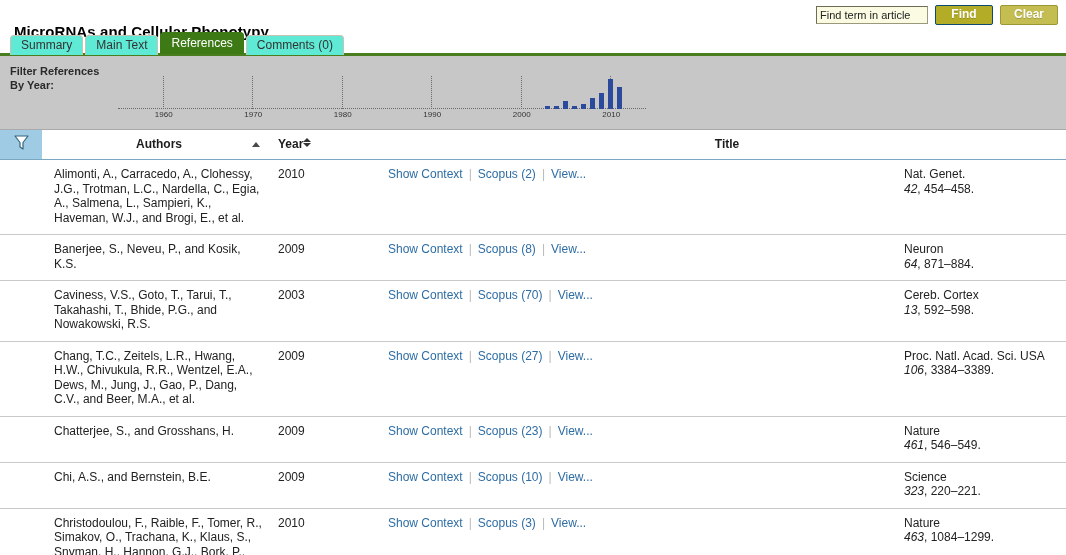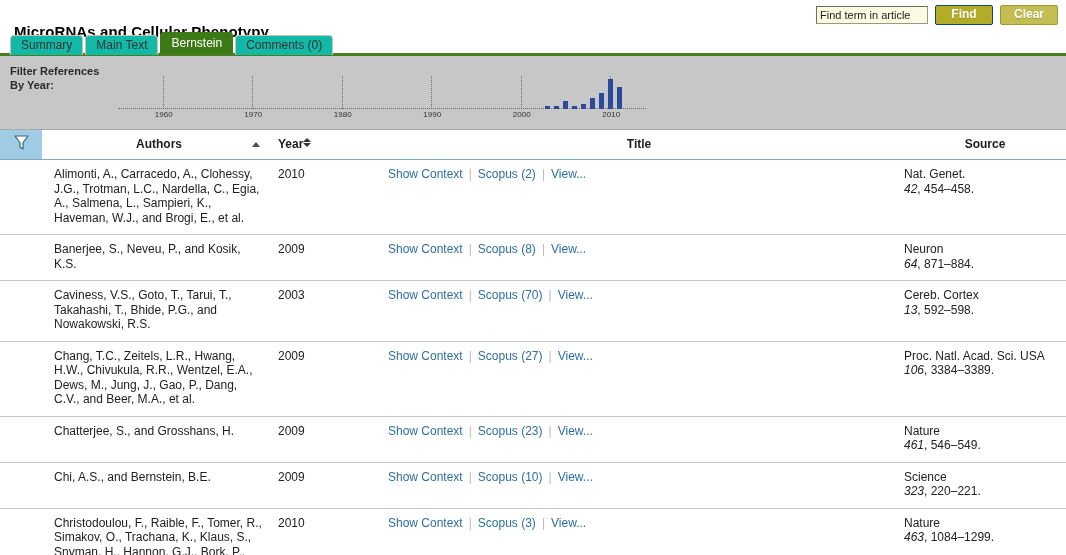--- a/index.html
+++ b/index.html
@@ -35,21 +35,21 @@
     padding:0 7px;cursor:pointer;user-select:none;
     text-shadow:0 1px 0 rgba(0,0,0,.18);
   }
   .ybtn.clear{background:#c3bd52;border-color:#9d9734;}
 
   
   .tabstrip{position:relative;height:23px;padding-left:10px;box-sizing:border-box;}
   .tabs{display:flex;align-items:flex-end;gap:2px;height:23px;}
   .tab{
     height:19px;line-height:19px;padding:0 10px;
-    background:#14b8a6;border:1px solid #c7c4b6;border-bottom:none;
+    background:#5eead4;border:1px solid #c7c4b6;border-bottom:none;
     border-radius:4px 4px 0 0;color:#333;font-size:12px;
     cursor:pointer;user-select:none;position:relative;top:2px;
   }
   .tab.active{
     background:#3d7a15;border-color:#3d7a15;color:#ffffff;
     height:21px;line-height:21px;top:1px;
   }
   .tabrule{height:3px;background:#4a7d1e;width:100%;}
 
   
@@ -127,21 +127,21 @@
       <input class="find-input" type="text" value="Find term in article" style="">
       <div class="ybtn">Find</div>
       <div class="ybtn clear">Clear</div>
     </div>
   </div>
 
   <div class="tabstrip">
     <div class="tabs" id="tabs">
         <div class="tab">Summary</div>
         <div class="tab">Main Text</div>
-        <div class="tab active">Bernstein</div>
+        <div class="tab active">References</div>
         <div class="tab">Comments (0)</div>
       </div>
   </div>
   <div class="tabrule"></div>
 
   <div class="filter-panel">
     <div class="filter-label">
       <div>Filter References</div>
       <div>By Year:</div>
     </div>
@@ -188,23 +188,20 @@
     <div class="th c-auth">
       <span>Authors</span>
       <span class="sort-asc"></span>
     </div>
     <div class="th c-year hdr-white">
       <span>Year</span><span class="sort-both"><i class="u"></i><i class="d"></i></span>
     </div>
     <div class="th c-title hdr-white">
       <span>Title</span>
     </div>
-    <div class="th c-src hdr-white">
-      <span>Source</span>
-    </div>
   </div>
 
   <div class="rows" id="rows">
       <div class="row">
         <div class="cell c-filter"></div>
         <div class="cell c-auth">Alimonti, A., Carracedo, A., Clohessy, J.G., Trotman, L.C., Nardella, C., Egia, A., Salmena, L., Sampieri, K., Haveman, W.J., and Brogi, E., et al.</div>
         <div class="cell c-year">2010</div>
         <div class="cell c-title">
           <div class="links">
             <a>Show Context</a>

